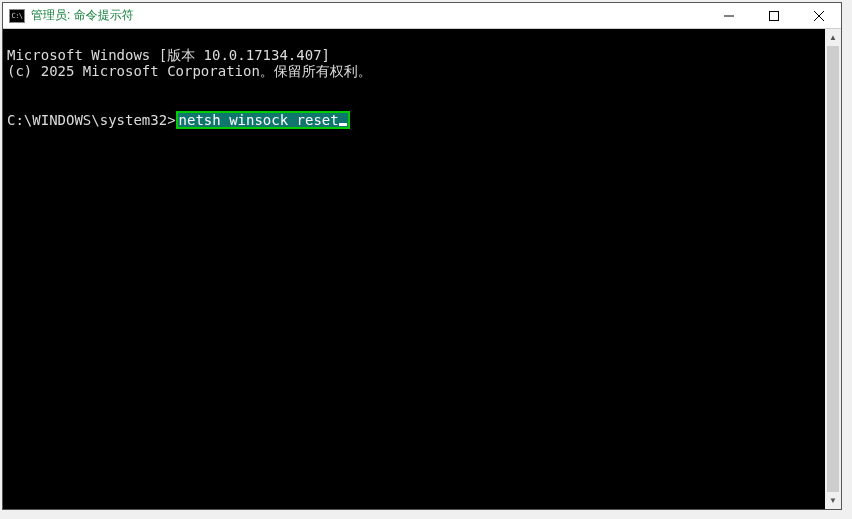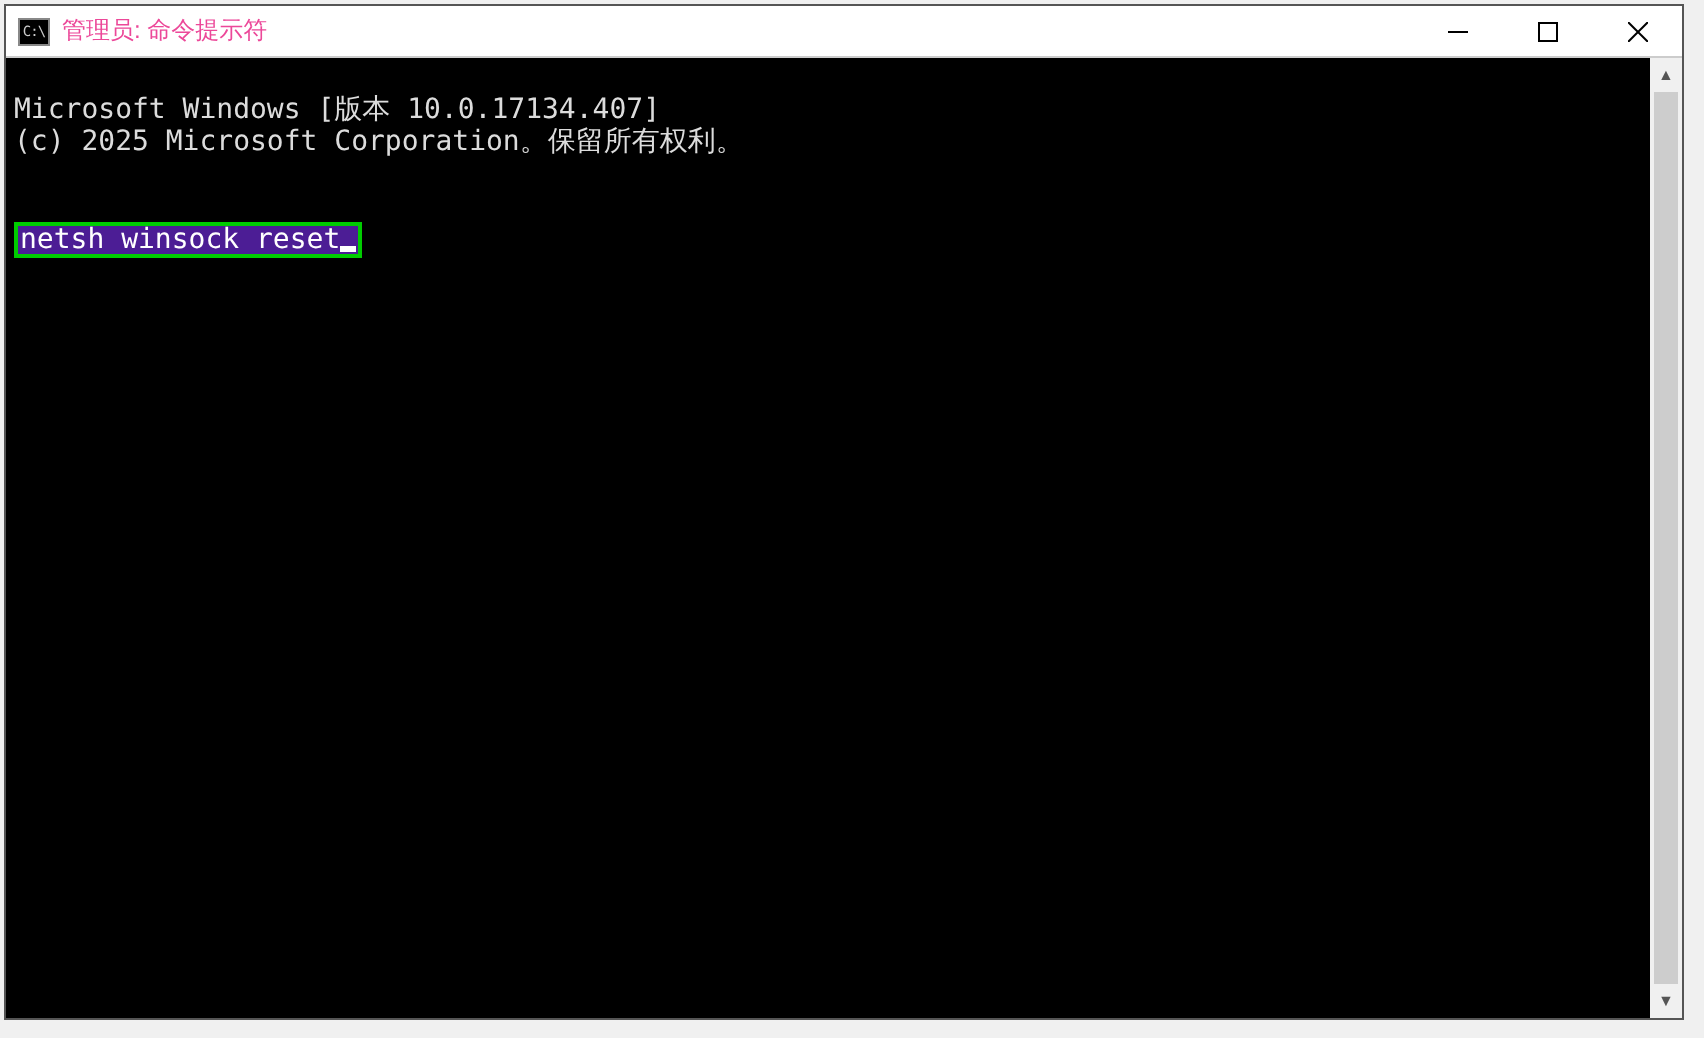--- a/index.html
+++ b/index.html
@@ -43,21 +43,21 @@
       align-items: center;
       justify-content: center;
       color: #ccc;
       font-size: 7px;
       font-family: monospace;
       letter-spacing: -0.5px;
     }
     .title-text {
       margin-left: 6px;
       font-size: 12px;
-      color: #ec4899;
+      color: #15803d;
     }
     .window-controls {
       margin-left: auto;
       display: flex;
       height: 100%;
     }
     .win-btn {
       width: 45px;
       height: 100%;
       display: flex;
@@ -82,21 +82,21 @@
       font-size: 14px;
       line-height: 16px;
       color: #dcdcdc;
       white-space: pre;
     }
     .prompt-line {
       display: flex;
       align-items: center;
     }
     .highlighted-cmd {
-      background: #4c1d95;
+      background: #0f766e;
       border: 2px solid #0c0;
       color: #fff;
       padding: 0 1px;
       display: inline-block;
       line-height: 14px;
     }
     .cursor-block {
       display: inline-block;
       width: 8px;
       height: 3px;
@@ -162,21 +162,21 @@
             <line x1="10" y1="0" x2="0" y2="10" stroke="#000" stroke-width="1"></line>
           </svg>
       </div>
     </div>
   </div>
   <div class="terminal-body">
     <div class="terminal-content">
 <span>Microsoft Windows [版本 10.0.17134.407]</span>
 <span>(c) 2025 Microsoft Corporation。保留所有权利。</span>
 <div class="spacer"></div>
-<div class="prompt-line"><span class="highlighted-cmd"><span>netsh winsock reset</span><span class="cursor-block"></span></span></div>
+<div class="prompt-line"><span>C:\WINDOWS\system32&gt;</span><span class="highlighted-cmd"><span>netsh winsock reset</span><span class="cursor-block"></span></span></div>
     </div>
     <div class="scrollbar">
       <div class="scroll-arrow">▲</div>
       <div class="scroll-track">
         <div class="scroll-thumb"></div>
       </div>
       <div class="scroll-arrow">▼</div>
     </div>
   </div>
 </div>

